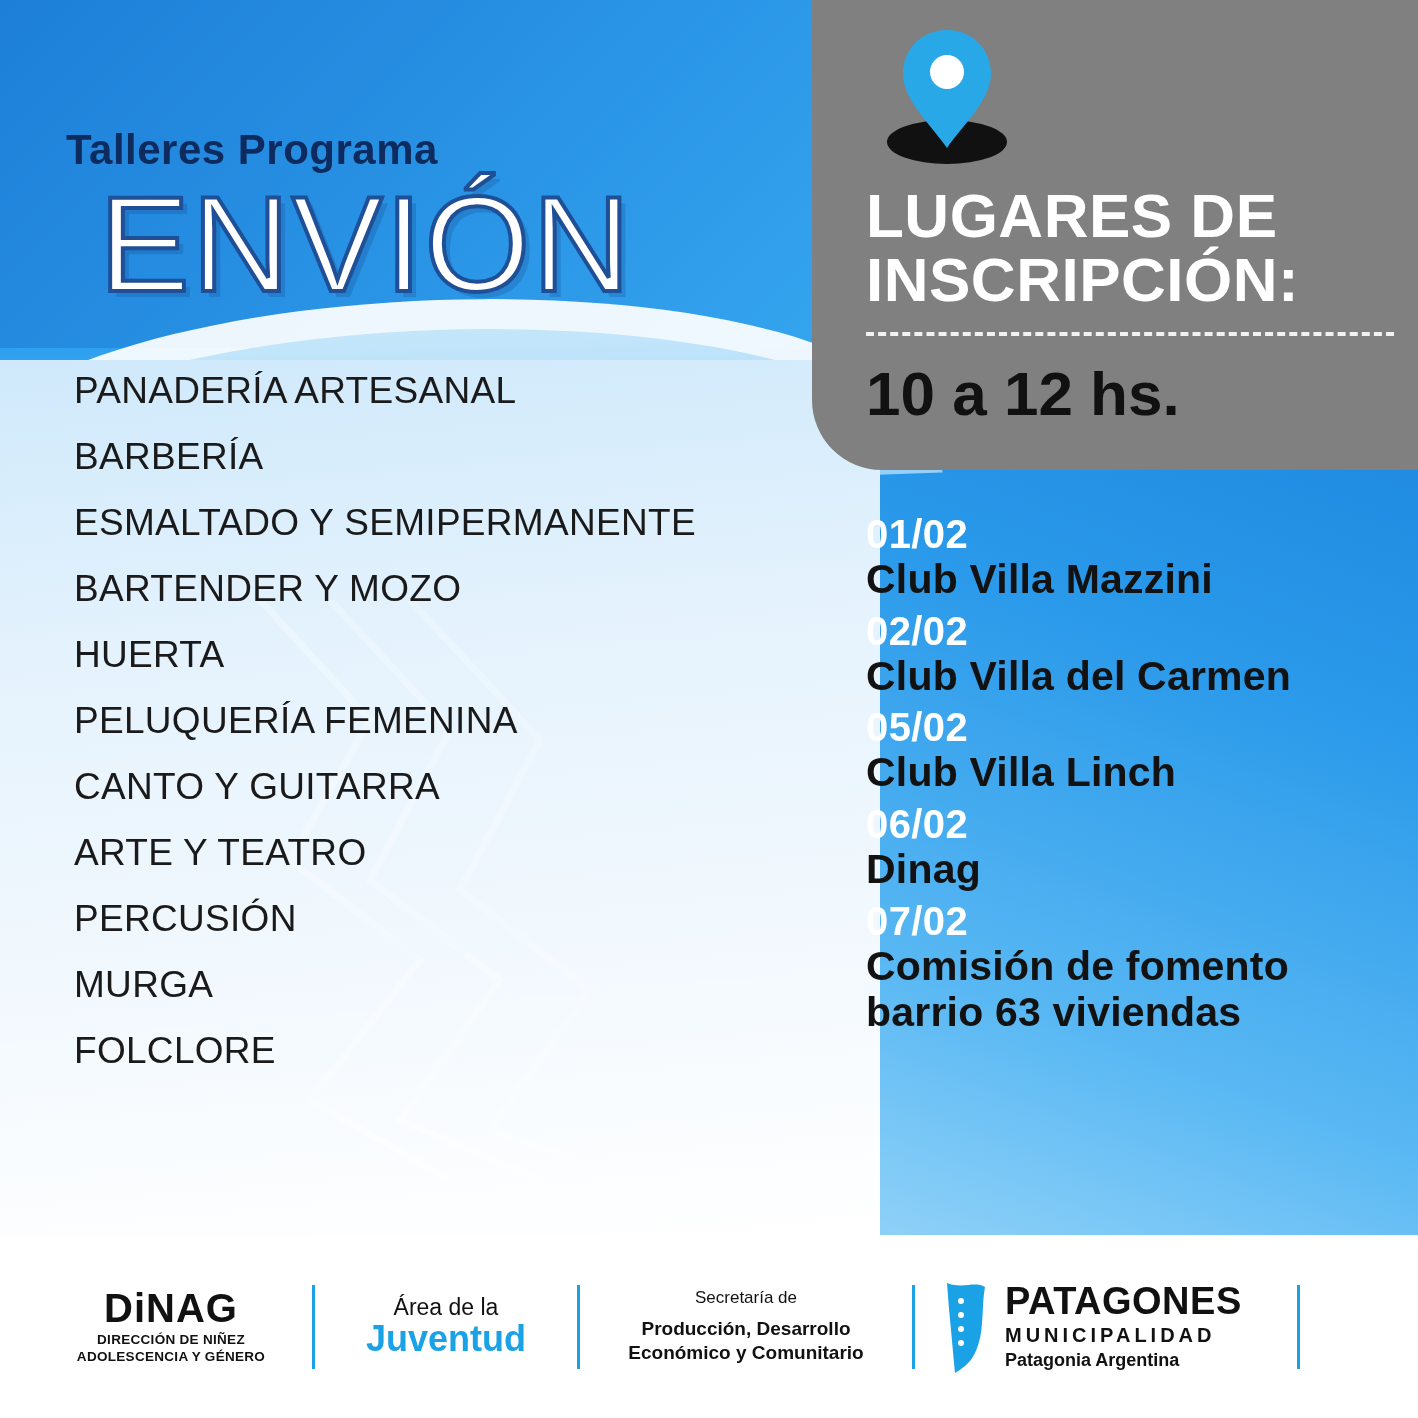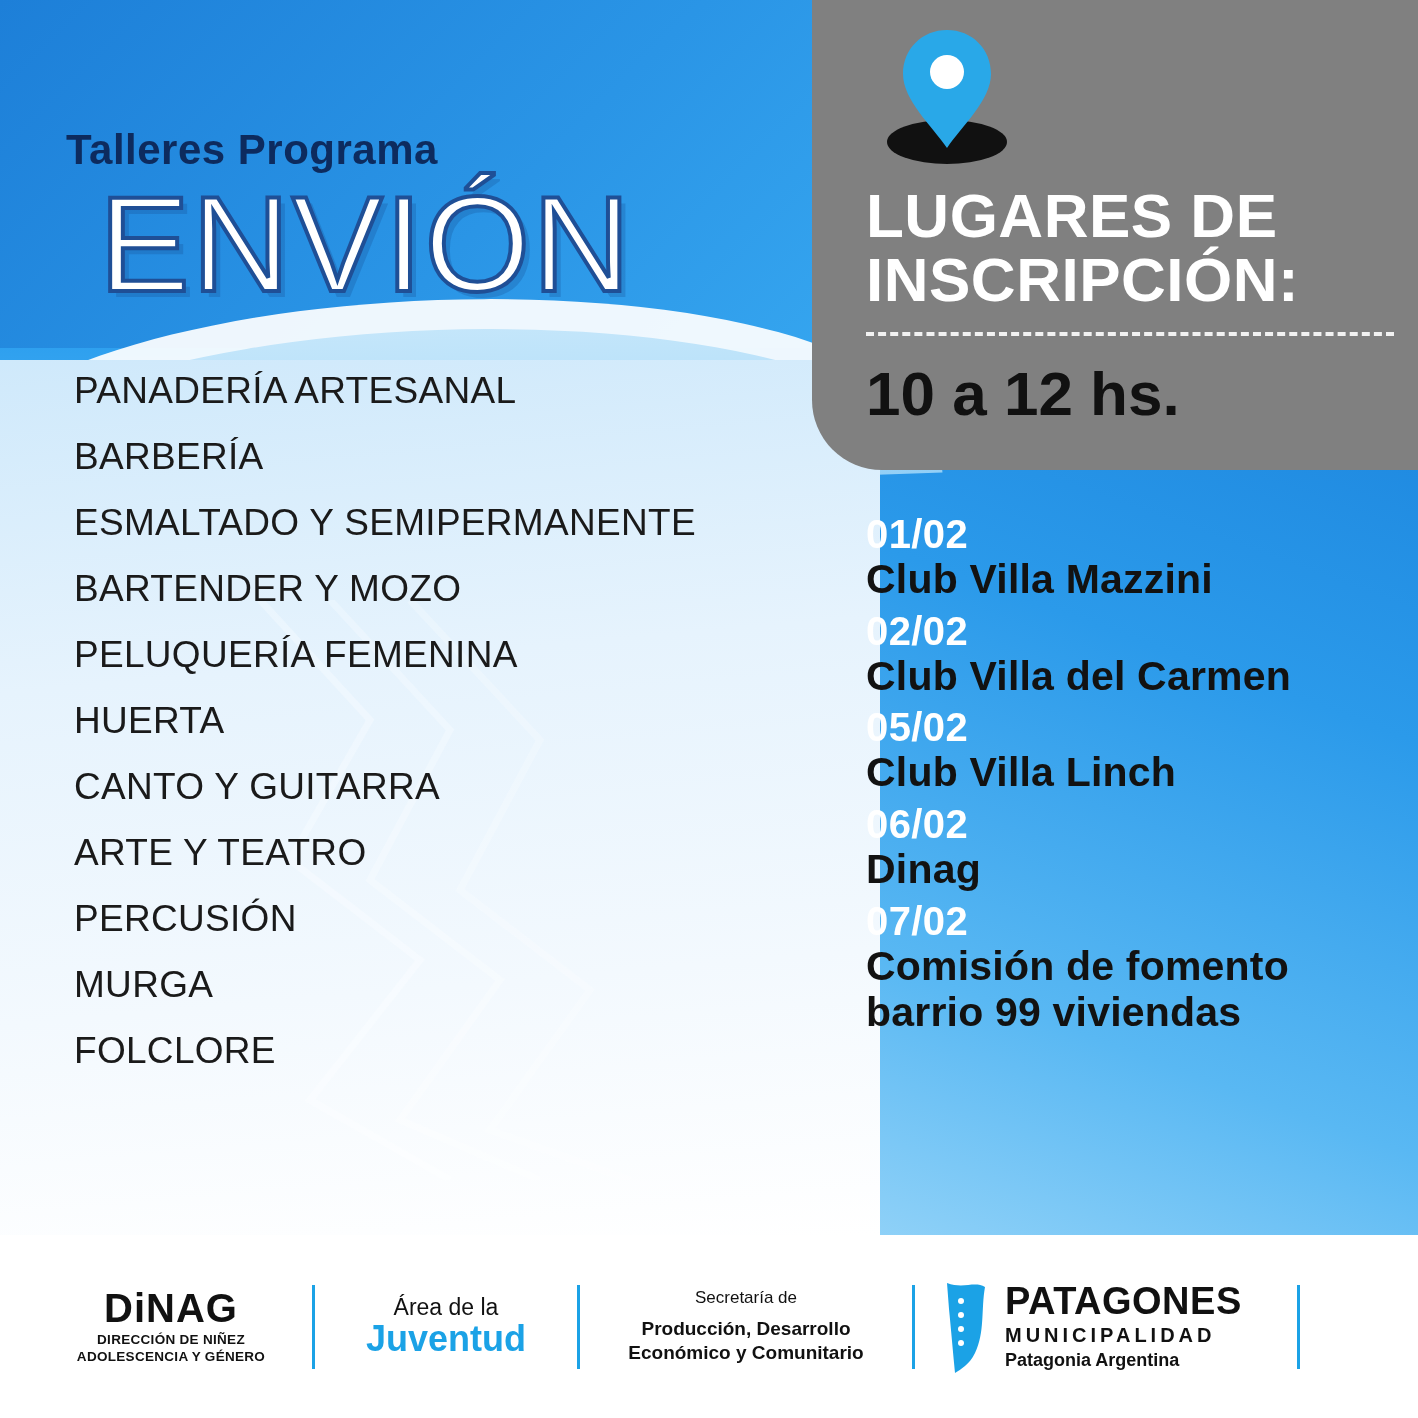--- a/index.html
+++ b/index.html
@@ -346,40 +346,40 @@
 
   <div class="reg-title">LUGARES DE INSCRIPCIÓN:</div>
   <div class="dashed"></div>
   <div class="reg-hours">10 a 12 hs.</div>
 
   <div class="workshops">
     <div class="workshop-item">PANADERÍA ARTESANAL</div>
     <div class="workshop-item">BARBERÍA</div>
     <div class="workshop-item">ESMALTADO Y SEMIPERMANENTE</div>
     <div class="workshop-item">BARTENDER Y MOZO</div>
+    <div class="workshop-item">HUERTA</div>
     <div class="workshop-item">PELUQUERÍA FEMENINA</div>
-    <div class="workshop-item">HUERTA</div>
     <div class="workshop-item">CANTO Y GUITARRA</div>
     <div class="workshop-item">ARTE Y TEATRO</div>
     <div class="workshop-item">PERCUSIÓN</div>
     <div class="workshop-item">MURGA</div>
     <div class="workshop-item">FOLCLORE</div>
   </div>
 
   <div class="places">
     <div class="place-date">01/02</div>
     <div class="place-name">Club Villa Mazzini</div>
     <div class="place-date">02/02</div>
     <div class="place-name">Club Villa del Carmen</div>
     <div class="place-date">05/02</div>
     <div class="place-name">Club Villa Linch</div>
     <div class="place-date">06/02</div>
     <div class="place-name">Dinag</div>
     <div class="place-date">07/02</div>
-    <div class="place-name">Comisión de fomento barrio 99 viviendas</div>
+    <div class="place-name">Comisión de fomento barrio 63 viviendas</div>
   </div>
 
   <div class="footer">
     <div class="footer-inner">
 
       <div class="f-block" style="width:230px;">
         <div class="dinag-logo">DiNAG</div>
         <div class="dinag-sub">DIRECCIÓN DE NIÑEZ</div>
         <div class="dinag-sub" style="margin-top:0;">ADOLESCENCIA Y GÉNERO</div>
       </div>

